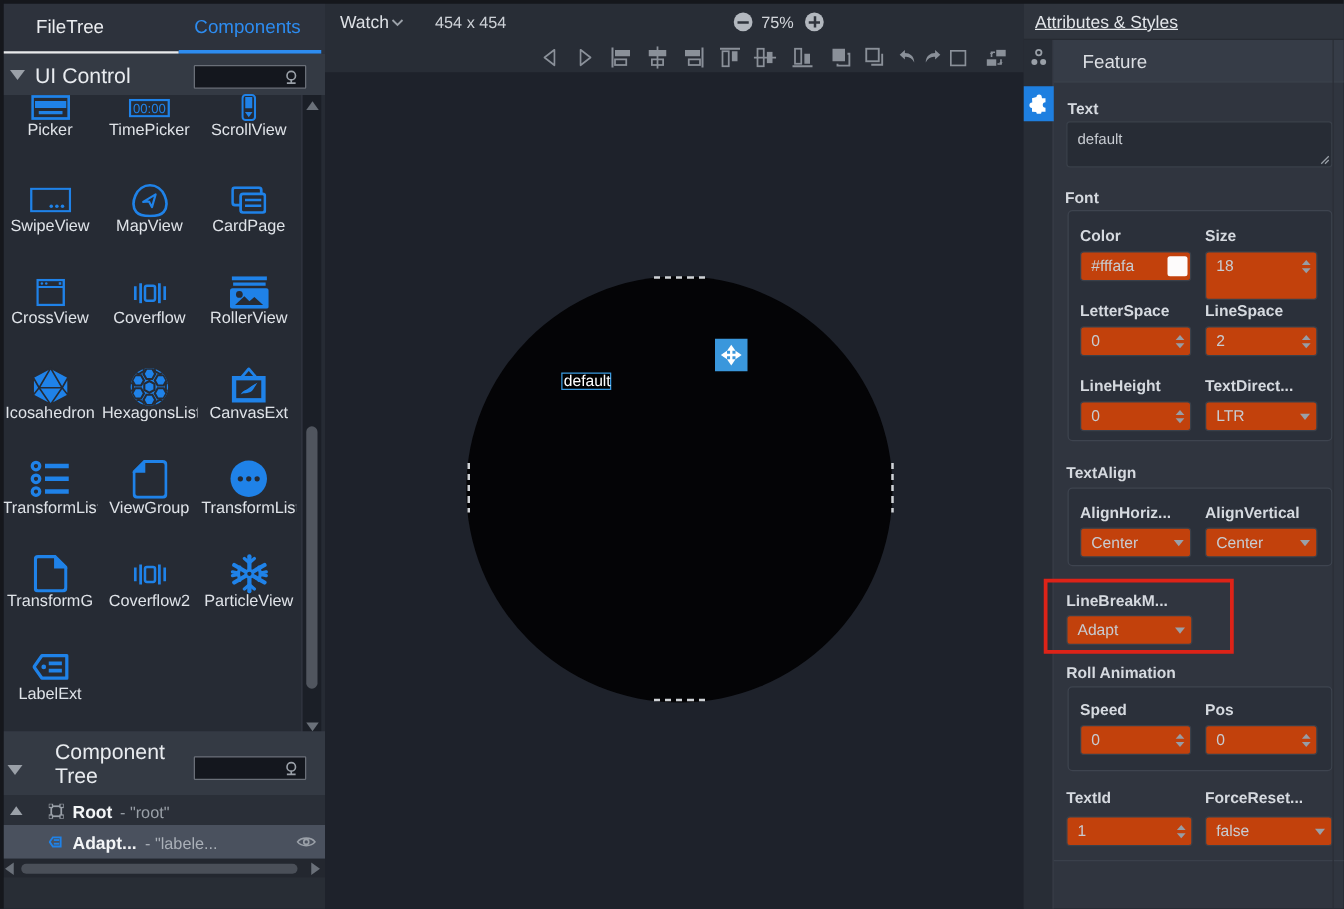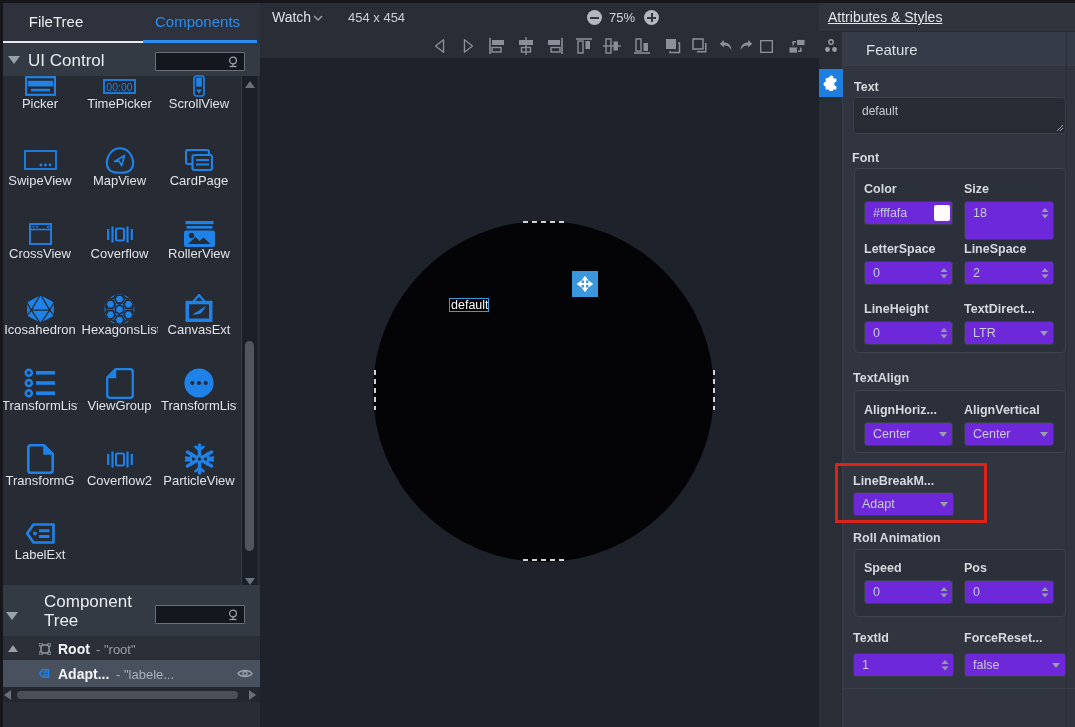--- a/index.html
+++ b/index.html
@@ -1,33 +1,33 @@
 <!DOCTYPE html>
 <html><head><meta charset="utf-8">
 <style>
 html,body{margin:0;padding:0;}
 body{width:1075px;height:727px;position:relative;overflow:hidden;
      font-family:"Liberation Sans",sans-serif;background:#1e222b;}
 .a{position:absolute;}
 .lbl{color:#dfe3e8;font-size:13px;text-align:center;white-space:nowrap;overflow:hidden;}
 .flbl{color:#d5d9df;font-size:12.5px;font-weight:bold;white-space:nowrap;}
-.inp{position:absolute;background:#6d28d9;border:1px solid #3a404a;border-radius:3px;
+.inp{position:absolute;background:#c2410c;border:1px solid #3a404a;border-radius:3px;
      color:#c8ccd2;font-size:12.5px;line-height:22px;padding-left:8px;box-sizing:border-box;}
 .gbox{position:absolute;background:#2b303a;border:1px solid #3e444f;border-radius:4px;box-sizing:border-box;}
 .caret{position:absolute;right:8px;top:9px;width:0;height:0;
        border-left:4px solid transparent;border-right:4px solid transparent;border-top:5px solid #9aa0a8;}
 </style></head>
 <body>
 
 <div class="a" style="left:0;top:0;width:260px;height:727px;background:#262b34"></div>
 <div class="a" style="left:0;top:0;width:260px;height:43px;background:#2d323c"></div>
 <div class="a" style="left:0;top:41px;width:143px;height:2px;background:#e8eaec"></div>
 <div class="a" style="left:143px;top:40px;width:114px;height:3px;background:#2d8cf0"></div>
 <div class="a" style="left:22px;top:13px;width:68px;text-align:center;color:#eceef1;font-size:15px;">FileTree</div>
-<div class="a" style="left:155px;top:13px;width:86px;color:#2d8cf0;font-size:15px;">Components</div>
+<div class="a" style="left:155px;top:13px;width:86px;text-align:center;color:#2d8cf0;font-size:15px;">Components</div>
 <div class="a" style="left:0;top:43px;width:260px;height:33px;background:#343a44"></div>
 <div class="a" style="left:8px;top:56px;width:0;height:0;border-left:6px solid transparent;border-right:6px solid transparent;border-top:8px solid #9aa0a8"></div>
 <div class="a" style="left:28px;top:51px;color:#e8ebef;font-size:17px;">UI Control</div>
 <div class="a" style="left:155px;top:52px;width:90px;height:19px;background:#14171e;border:1px solid #6a6f78;box-sizing:border-box;border-radius:1px;">
     <svg width="14" height="14" style="position:absolute;right:3px;top:2px" viewBox="0 0 14 14">
       <circle cx="6" cy="5.5" r="3.4" fill="none" stroke="#9aa0a8" stroke-width="1.3"></circle>
       <line x1="6" y1="9" x2="6" y2="11.5" stroke="#9aa0a8" stroke-width="1.3"></line>
       <line x1="2.5" y1="11.5" x2="9.5" y2="11.5" stroke="#9aa0a8" stroke-width="1.3"></line>
     </svg>
   </div>

